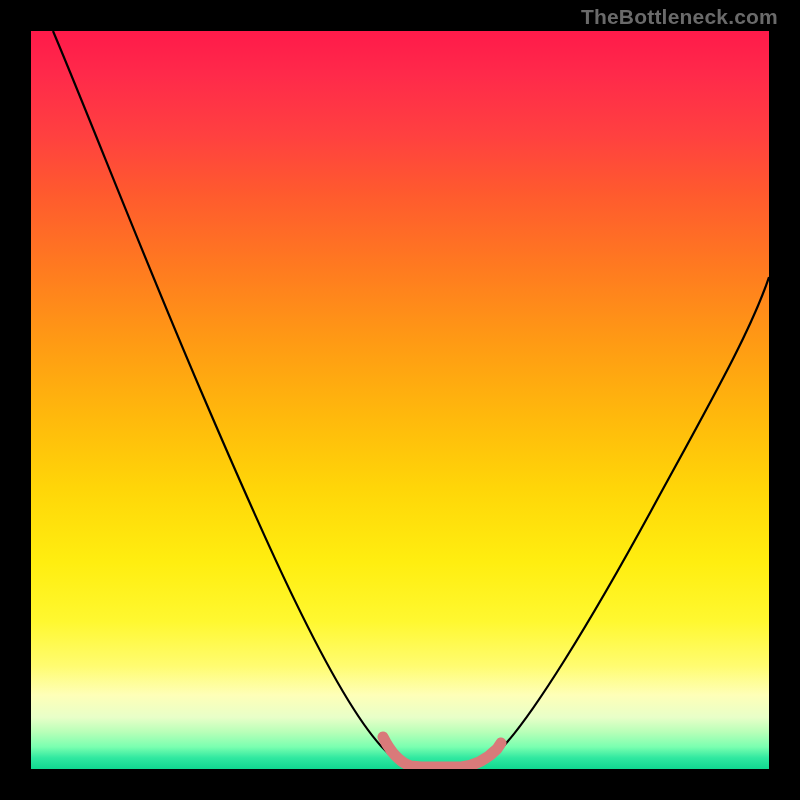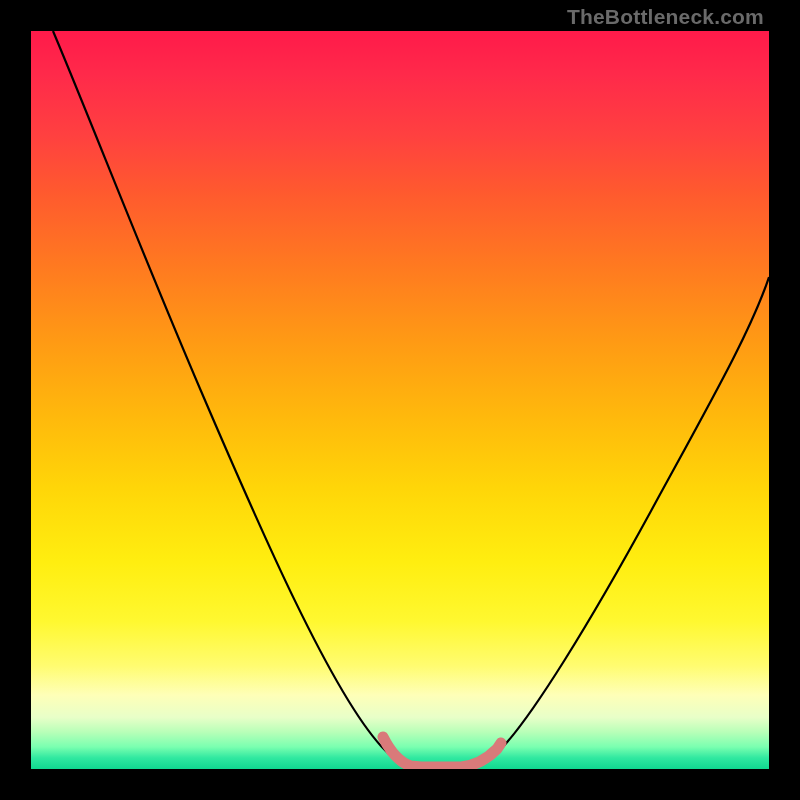--- a/index.html
+++ b/index.html
@@ -32,21 +32,21 @@
       #e8ffc8 93%,
       #b8ffb8 95%,
       #7affb0 97%,
       #30e8a0 98.5%,
       #10d890 100%
     );
   }
   .watermark {
     position: absolute;
     top: 5px;
-    right: 36px;
+    right: 22px;
     font-family: Arial, Helvetica, sans-serif;
     font-size: 21px;
     font-weight: 600;
     color: #6a6a6a;
     letter-spacing: 0.2px;
   }
   svg.curve {
     position: absolute;
     left: 0;
     top: 0;

